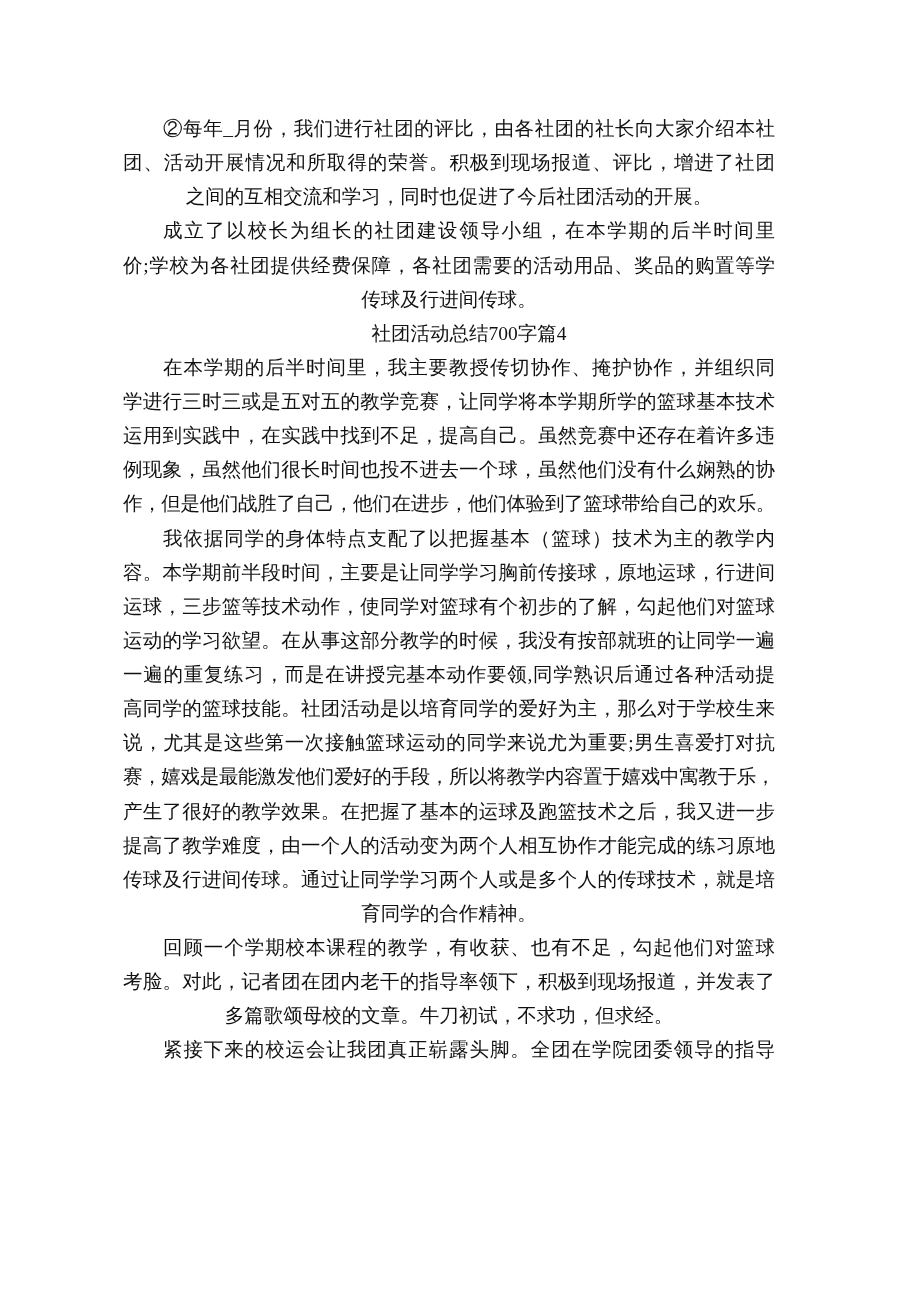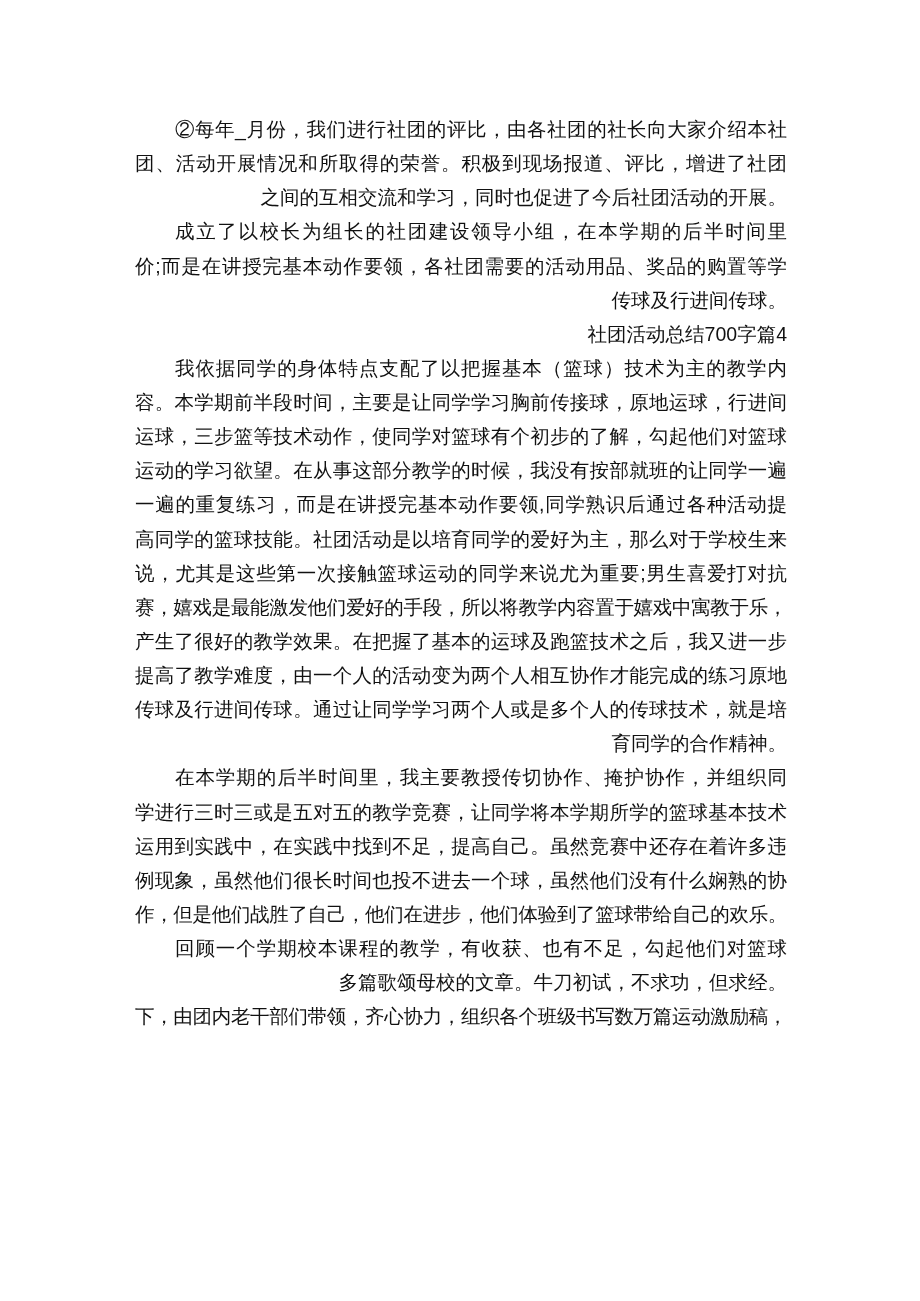--- a/index.html
+++ b/index.html
@@ -5,90 +5,91 @@
   html, body { margin: 0; padding: 0; background: #ffffff; }
   .page {
     position: relative;
     width: 920px;
     height: 1301px;
     background: #ffffff;
     overflow: hidden;
   }
   .text-block {
     position: absolute;
-    left: 135px;
+    left: 123px;
     top: 112px;
     width: 652px;
-    font-family: Liberation Sans, sans-serif;
+    font-family: Liberation Serif, serif;
     font-size: 19.5px;
     color: #111111;
   }
   .line {
     display: block;
     height: 34.13px;
     line-height: 34.13px;
     white-space: nowrap;
     overflow: visible;
   }
   .line.full {
     text-align: justify;
     text-align-last: justify;
   }
-  .line.last { text-align: right; }
+  .line.last { text-align: center; }
   .line.indent { padding-left: 40px; }
 </style>
 </head>
 <body>
 
 <div class="page">
   <div class="text-block">
 
     <div>
       <span class="line full indent">②每年_月份，我们进行社团的评比，由各社团的社长向大家介绍本社</span>
       <span class="line full">团、活动开展情况和所取得的荣誉。积极到现场报道、评比，增进了社团</span>
       <span class="line last">之间的互相交流和学习，同时也促进了今后社团活动的开展。</span>
     </div>
 
 
     <div>
       <span class="line full indent">成立了以校长为组长的社团建设领导小组，在本学期的后半时间里</span>
-      <span class="line full">价;而是在讲授完基本动作要领，各社团需要的活动用品、奖品的购置等学</span>
+      <span class="line full">价;学校为各社团提供经费保障，各社团需要的活动用品、奖品的购置等学</span>
       <span class="line last">传球及行进间传球。</span>
     </div>
 
     <div>
       <span class="line last indent">社团活动总结700字篇4</span>
+    </div>
+
+    <div>
+      <span class="line full indent">在本学期的后半时间里，我主要教授传切协作、掩护协作，并组织同</span>
+      <span class="line full">学进行三时三或是五对五的教学竞赛，让同学将本学期所学的篮球基本技术</span>
+      <span class="line full">运用到实践中，在实践中找到不足，提高自己。虽然竞赛中还存在着许多违</span>
+      <span class="line full">例现象，虽然他们很长时间也投不进去一个球，虽然他们没有什么娴熟的协</span>
+      <span class="line full" style="letter-spacing: -0.352941px;">作，但是他们战胜了自己，他们在进步，他们体验到了篮球带给自己的欢乐。</span>
     </div>
 
     <div>
       <span class="line full indent">我依据同学的身体特点支配了以把握基本（篮球）技术为主的教学内</span>
       <span class="line full">容。本学期前半段时间，主要是让同学学习胸前传接球，原地运球，行进间</span>
       <span class="line full">运球，三步篮等技术动作，使同学对篮球有个初步的了解，勾起他们对篮球</span>
       <span class="line full">运动的学习欲望。在从事这部分教学的时候，我没有按部就班的让同学一遍</span>
       <span class="line full">一遍的重复练习，而是在讲授完基本动作要领,同学熟识后通过各种活动提</span>
       <span class="line full">高同学的篮球技能。社团活动是以培育同学的爱好为主，那么对于学校生来</span>
       <span class="line full">说，尤其是这些第一次接触篮球运动的同学来说尤为重要;男生喜爱打对抗</span>
       <span class="line full" style="letter-spacing: -0.352941px;">赛，嬉戏是最能激发他们爱好的手段，所以将教学内容置于嬉戏中寓教于乐，</span>
       <span class="line full">产生了很好的教学效果。在把握了基本的运球及跑篮技术之后，我又进一步</span>
       <span class="line full">提高了教学难度，由一个人的活动变为两个人相互协作才能完成的练习原地</span>
       <span class="line full">传球及行进间传球。通过让同学学习两个人或是多个人的传球技术，就是培</span>
       <span class="line last">育同学的合作精神。</span>
     </div>
 
     <div>
-      <span class="line full indent">在本学期的后半时间里，我主要教授传切协作、掩护协作，并组织同</span>
-      <span class="line full">学进行三时三或是五对五的教学竞赛，让同学将本学期所学的篮球基本技术</span>
-      <span class="line full">运用到实践中，在实践中找到不足，提高自己。虽然竞赛中还存在着许多违</span>
-      <span class="line full">例现象，虽然他们很长时间也投不进去一个球，虽然他们没有什么娴熟的协</span>
-      <span class="line full" style="letter-spacing: -0.352941px;">作，但是他们战胜了自己，他们在进步，他们体验到了篮球带给自己的欢乐。</span>
-    </div>
-
-    <div>
       <span class="line full indent">回顾一个学期校本课程的教学，有收获、也有不足，勾起他们对篮球</span>
+      <span class="line full">考脸。对此，记者团在团内老干的指导率领下，积极到现场报道，并发表了</span>
       <span class="line last">多篇歌颂母校的文章。牛刀初试，不求功，但求经。</span>
     </div>
 
     <div>
-      <span class="line full" style="letter-spacing: -0.352941px;">下，由团内老干部们带领，齐心协力，组织各个班级书写数万篇运动激励稿，</span>
+      <span class="line full indent">紧接下来的校运会让我团真正崭露头脚。全团在学院团委领导的指导</span>
     </div>
 
   </div>
 </div>
 
 </body></html>

